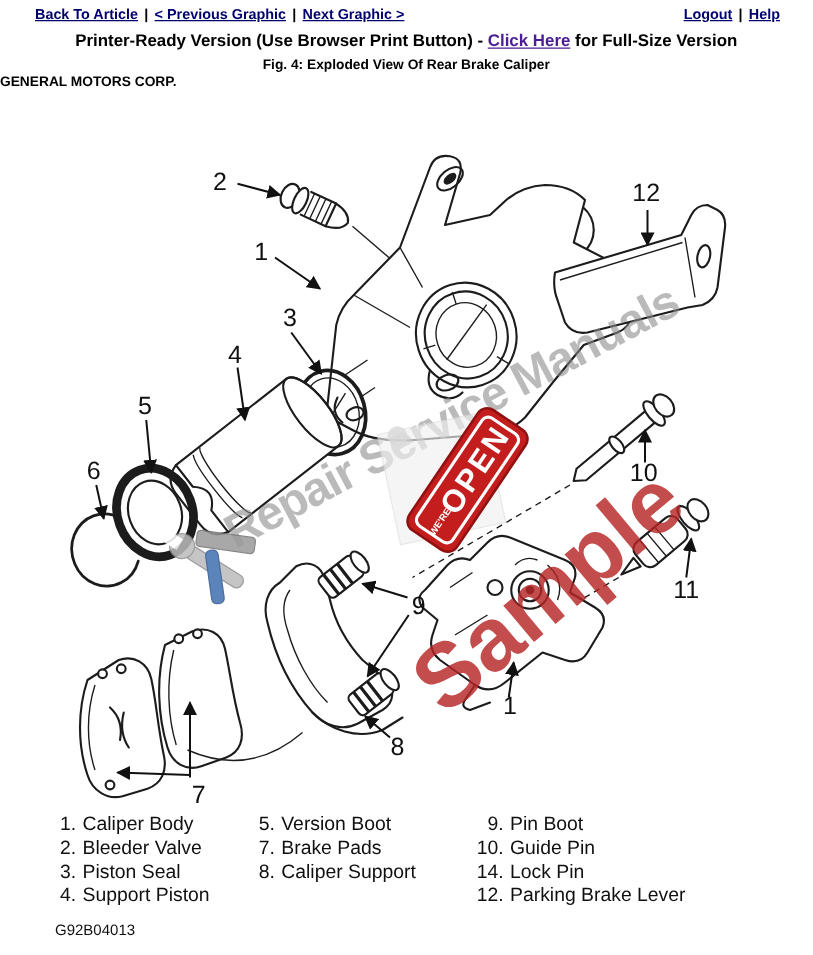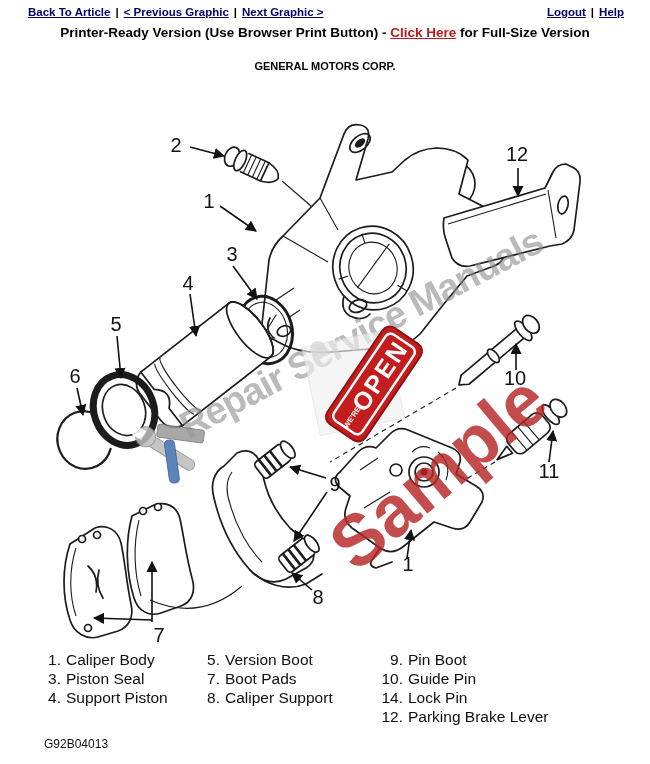--- a/index.html
+++ b/index.html
@@ -5,24 +5,24 @@
   html,body{margin:0;padding:0;background:#fff;}
   .page{position:relative;width:650px;height:764px;background:#fff;overflow:hidden;
         font-family:"Liberation Sans",sans-serif;}
   
   .nav-bar{position:absolute;top:6px;left:28px;right:26px;display:flex;
            justify-content:space-between;font-size:11.5px;font-weight:bold;gap:25px;}
   .nav-bar a{color:#00006e;text-decoration:underline;cursor:pointer;}
   .sep{color:#000;margin:0 5px;font-weight:bold;}
   .print-title{position:absolute;top:25px;width:100%;text-align:center;
                font-size:13.5px;font-weight:bold;color:#000;}
-  .print-title a{color:#b91c1c;text-decoration:underline;cursor:pointer;}
+  .print-title a{color:#4c1d95;text-decoration:underline;cursor:pointer;}
   .fig-caption{position:absolute;top:46px;width:100%;text-align:center;
                font-size:11px;font-weight:bold;color:#000;}
-  .company{position:absolute;top:60px;width:100%;text-align:center;
+  .company{position:absolute;top:60px;width:100%;
            font-size:11px;font-weight:bold;color:#000;}
   
   .diagram{position:absolute;left:0;top:0;}
   .line{stroke:#1c1c1c;stroke-width:1.7;fill:none;stroke-linejoin:round;stroke-linecap:round;}
   .fillw{fill:#fff;}
   .thin{stroke:#1c1c1c;stroke-width:1.1;fill:none;}
   .dash{stroke:#1c1c1c;stroke-width:1.1;fill:none;stroke-dasharray:5 4;}
   .arrow{stroke:#111;stroke-width:1.6;fill:none;}
   .callout{font-size:20px;fill:#111;font-family:"Liberation Sans",sans-serif;}
   
@@ -41,20 +41,21 @@
   <div class="nav-bar">
     <span>
       <a>Back To Article</a><span class="sep">|</span><a>&lt; Previous Graphic</a><span class="sep">|</span><a>Next Graphic &gt;</a>
     </span>
     <span>
       <a>Logout</a><span class="sep">|</span><a>Help</a>
     </span>
   </div>
 
   <div class="print-title"><span>Printer-Ready Version (Use Browser Print Button) - </span><a>Click Here</a><span> for Full-Size Version</span></div>
+  <div class="fig-caption">Fig. 4: Exploded View Of Rear Brake Caliper</div>
   <div class="company">GENERAL MOTORS CORP.</div>
 
   <svg class="diagram" width="650" height="764" viewBox="0 0 650 764">
     <defs>
       <marker id="ah" viewBox="0 0 10 10" refX="9" refY="5" markerWidth="7" markerHeight="7" orient="auto">
         <path d="M0,0 L10,5 L0,10 z" fill="#111"></path>
       </marker>
     </defs>
 
     <g>
@@ -238,26 +239,27 @@
         <text x="384" y="393" text-anchor="middle" font-size="25" font-weight="bold" fill="#fff" letter-spacing="2" font-family="Liberation Sans, sans-serif">OPEN</text>
       </g>
     </g>
 
     <text x="438" y="497" text-anchor="middle" font-size="72" font-weight="bold" fill="#b62626" opacity="0.82" transform="rotate(-40 438 472)" font-family="Liberation Sans, sans-serif">Sample</text>
   </svg>
 
   <div>
     <div class="pcol c1" style="left:44px">
       <div class="prow"><span class="pnum">1.</span><span>Caliper Body</span></div>
+      <div class="prow"><span class="pnum">2.</span><span>Bleeder Valve</span></div>
       <div class="prow"><span class="pnum">3.</span><span>Piston Seal</span></div>
       <div class="prow"><span class="pnum">4.</span><span>Support Piston</span></div>
     </div>
     <div class="pcol c2" style="left:203px">
       <div class="prow"><span class="pnum">5.</span><span>Version Boot</span></div>
-      <div class="prow"><span class="pnum">7.</span><span>Boot Pads</span></div>
+      <div class="prow"><span class="pnum">7.</span><span>Brake Pads</span></div>
       <div class="prow"><span class="pnum">8.</span><span>Caliper Support</span></div>
     </div>
     <div class="pcol c3" style="left:378px">
       <div class="prow"><span class="pnum">9.</span><span>Pin Boot</span></div>
       <div class="prow"><span class="pnum">10.</span><span>Guide Pin</span></div>
       <div class="prow"><span class="pnum">14.</span><span>Lock Pin</span></div>
       <div class="prow"><span class="pnum">12.</span><span>Parking Brake Lever</span></div>
     </div>
   </div>
 

